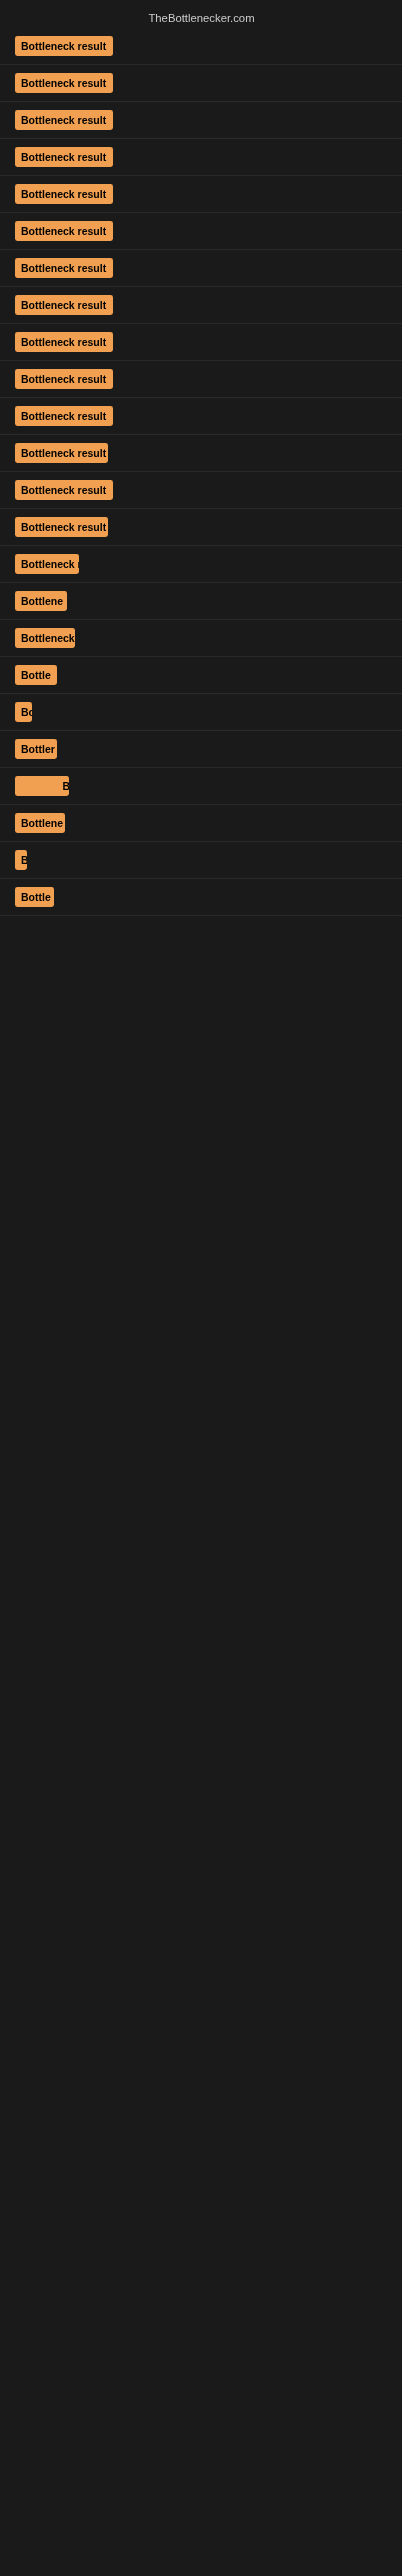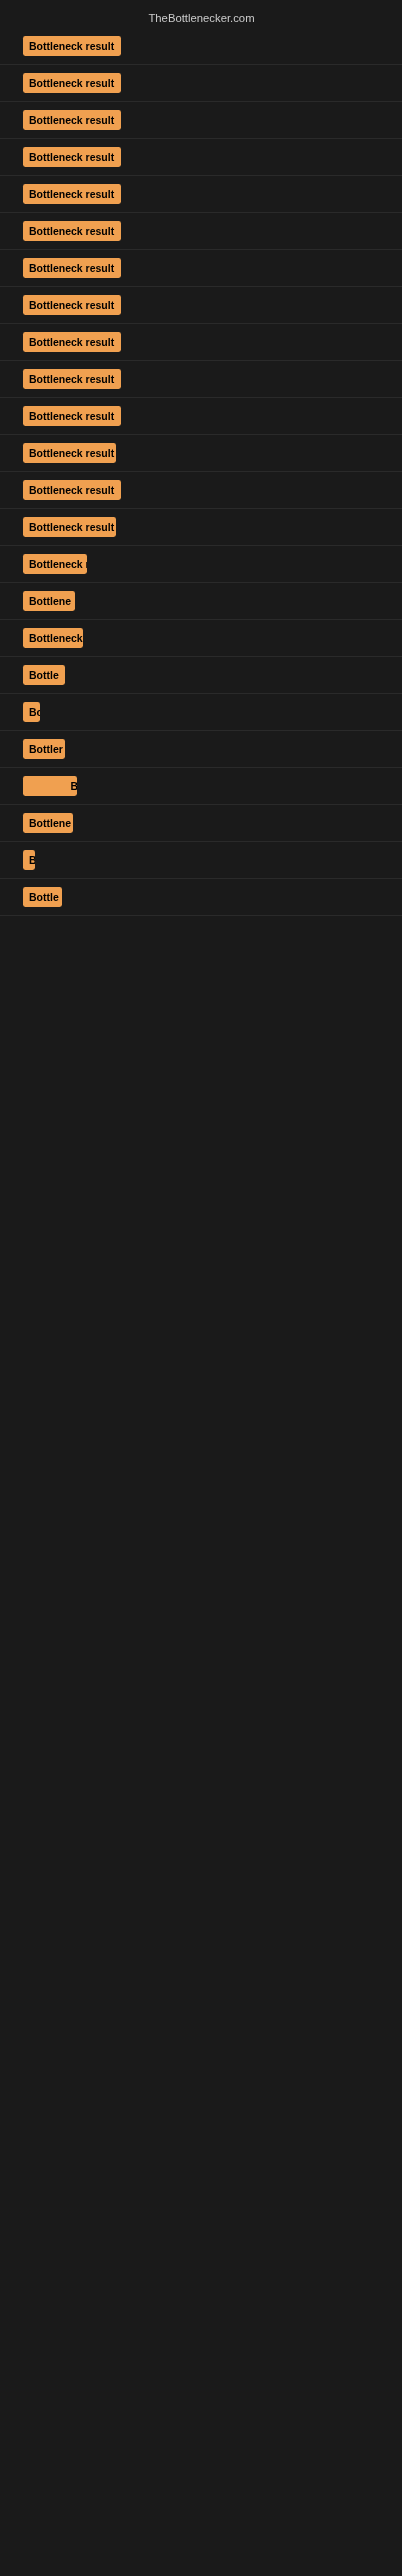--- a/index.html
+++ b/index.html
@@ -26,21 +26,21 @@
     }
 
     .bottleneck-button {
       display: inline-block;
       background-color: #f0a050;
       color: #000000;
       font-size: 10.5px;
       font-weight: bold;
       padding: 4px 6.4px;
       border-radius: 2.4px;
-      margin-left: 21px;
+      margin-left: 13px;
       cursor: pointer;
       white-space: nowrap;
       overflow: hidden;
     }
 
     .row {
       display: flex;
       align-items: center;
       padding: 8px 0 8px 1.6px;
       border-bottom: 0.8px solid #2a2a2a;

